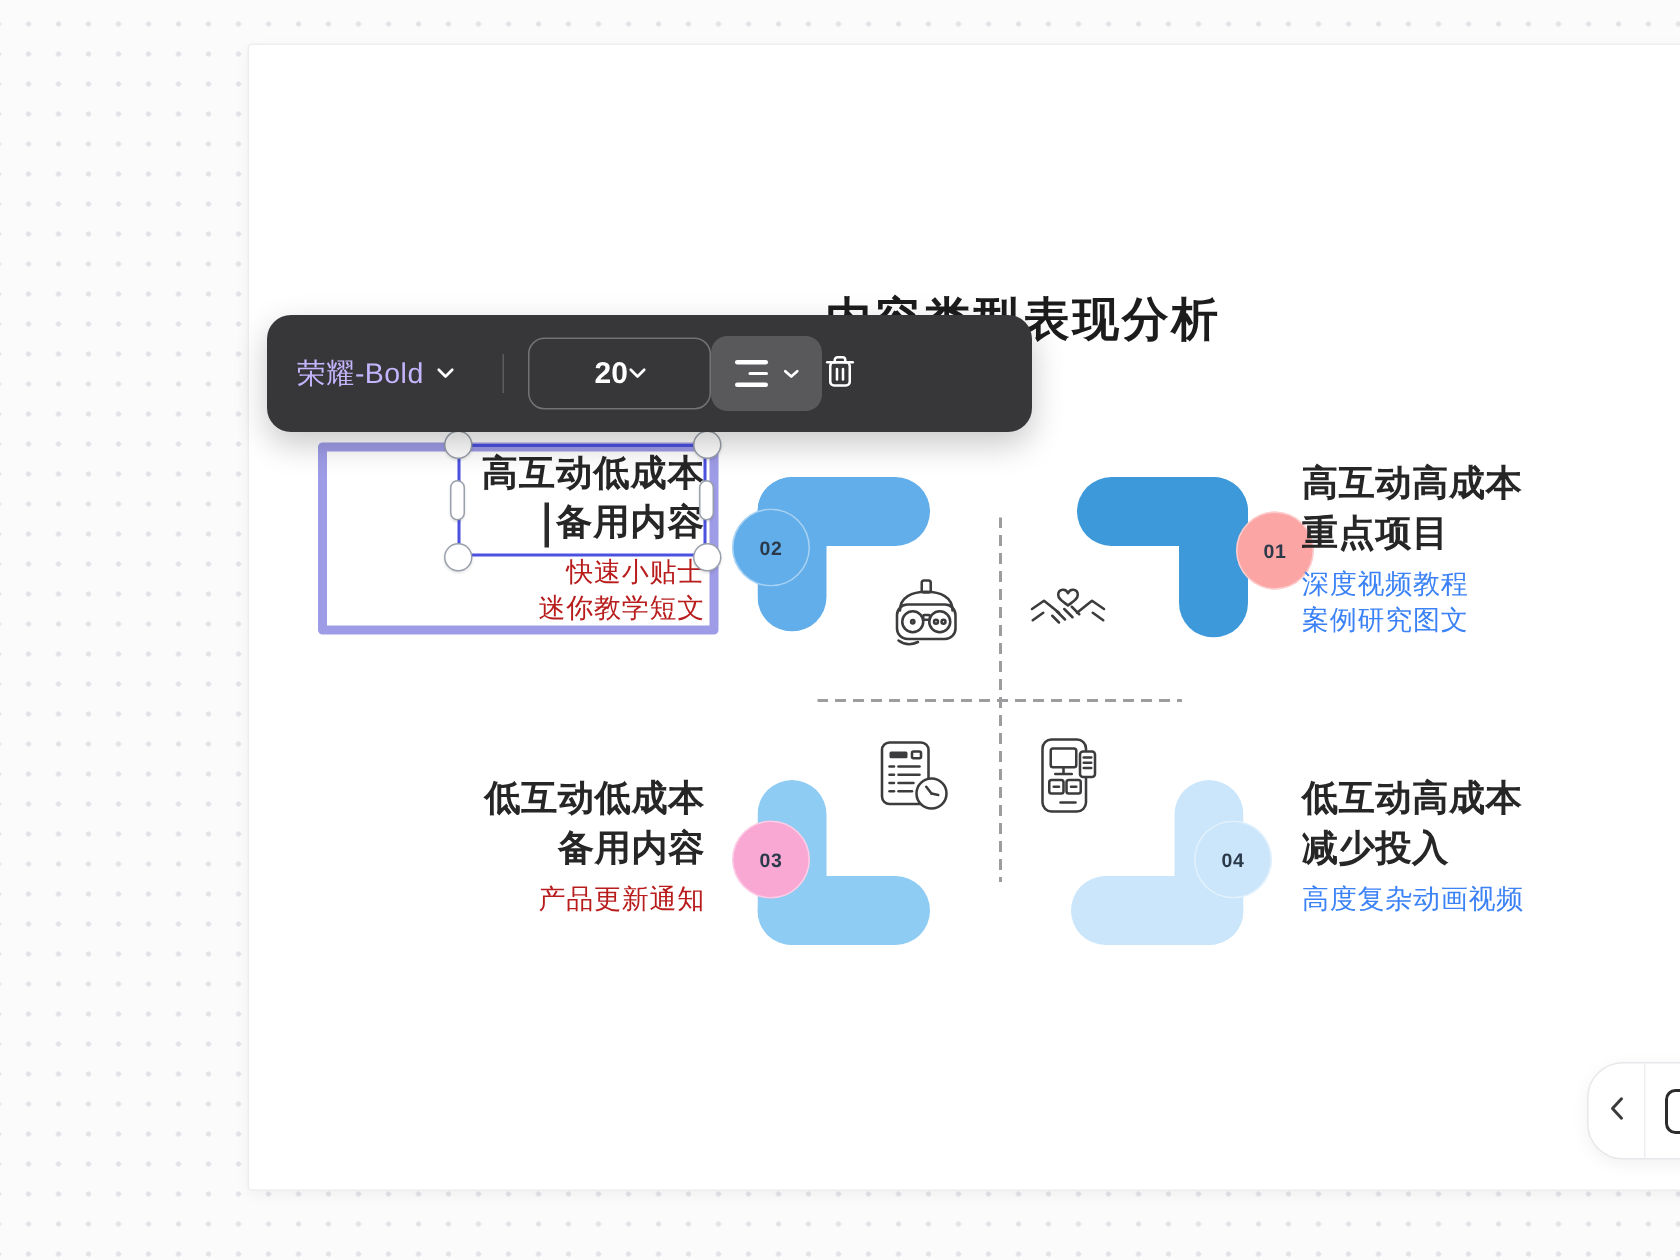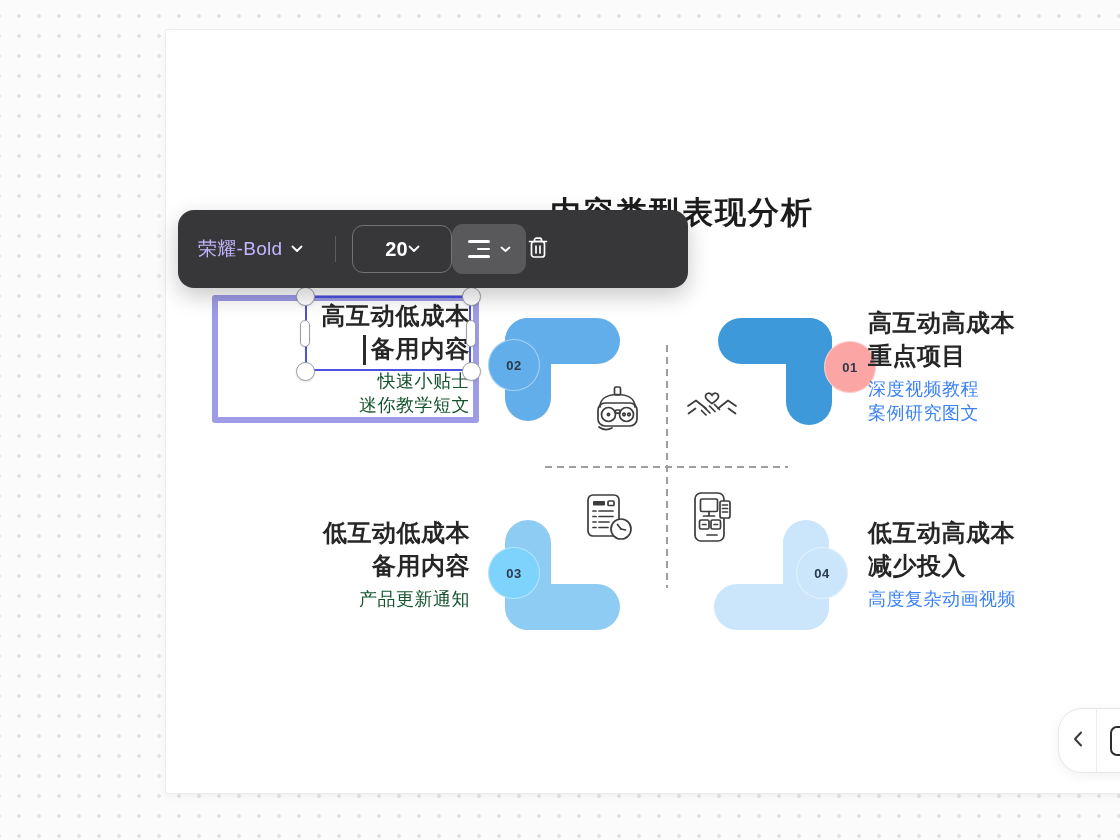--- a/index.html
+++ b/index.html
@@ -32,21 +32,21 @@
   .shape.q04 rect{fill:#cbe6fa;}
 
   .badge{
     position:absolute;width:52px;height:52px;border-radius:50%;z-index:12;
     display:flex;align-items:center;justify-content:center;
     font-size:13px;font-weight:700;color:#2b3a4b;letter-spacing:.5px;
     box-shadow:inset 0 0 0 1px rgba(255,255,255,.45);
   }
   .badge.q01{background:#fca5a5;left:658px;top:311px;justify-content:center;}
   .badge.q02{background:#62aeea;left:322px;top:309px;}
-  .badge.q03{background:#7dd3fc;left:322px;top:517px;}
+  .badge.q03{background:#f9a8d4;left:322px;top:517px;}
   .badge.q04{background:#cbe6fa;left:630px;top:517px;}
 
   
   .dash-v{position:absolute;left:500px;top:315px;width:2px;height:243px;z-index:8;
     background:repeating-linear-gradient(180deg,#9d9da0 0 7px,transparent 7px 12px);}
   .dash-h{position:absolute;left:379px;top:436px;width:243px;height:2px;z-index:8;
     background:repeating-linear-gradient(90deg,#9d9da0 0 7px,transparent 7px 12px);}
 
   
   .cicon{position:absolute;z-index:11;}
@@ -61,21 +61,21 @@
   .icon-device{left:520px;top:459px;}
 
   
   .qtext{position:absolute;z-index:14;}
   .qt-bold{font-size:24px;line-height:33px;font-weight:700;color:#262626;letter-spacing:.5px;}
   .qt-desc{font-size:18px;line-height:24px;color:#3b82f6;letter-spacing:.5px;}
   .qtext.tb01{left:702px;top:276px;text-align:left;}
   .qtext.tb02{right:676px;top:269px;text-align:right;}
   .qtext.tb03{right:676px;top:486px;text-align:right;}
   .qtext.tb04{left:702px;top:486px;text-align:left;}
-  .tb02 .qt-desc,.tb03 .qt-desc{color:#14532d;}
+  .tb02 .qt-desc,.tb03 .qt-desc{color:#b91c1c;}
   .tb02 .qt-bold{letter-spacing:.8px;}
 
   
   .sel-outer{position:absolute;left:46px;top:265px;width:267px;height:128px;
     border:6px solid #9e9ce6;border-radius:3px;box-sizing:border-box;z-index:20;}
   .sel-inner{position:absolute;left:139px;top:266px;width:166px;height:75px;
     border:2px solid #4b51e0;box-sizing:border-box;z-index:21;}
   .handle{position:absolute;background:#fff;border:1.5px solid #9aa0ab;
     box-sizing:border-box;z-index:25;box-shadow:0 1px 2px rgba(0,0,0,.12);}
   .handle.circle{width:19px;height:19px;border-radius:50%;}
@@ -92,21 +92,21 @@
     box-shadow:0 8px 22px rgba(0,0,0,.22);
     display:flex;align-items:center;padding:0 20px;box-sizing:border-box;
   }
   .toolbar button{background:none;border:none;padding:0;margin:0;cursor:pointer;
     display:flex;align-items:center;justify-content:center;font-family:inherit;}
   .font-select{gap:9px;margin-right:20px;}
   .font-select .fname{font-size:19px;color:#c4b5fd;letter-spacing:.3px;white-space:nowrap;}
   .swatch{width:32px;height:32px;border-radius:9px;border:2px solid #d3d3d7;
     box-sizing:border-box;background:transparent;margin-right:16px;flex:none;}
   .tb-divider{width:1px;height:26px;background:#5c5c5f;margin-right:16px;flex:none;}
-  .size-select{width:100px;height:48px;border:1.5px solid #737376 !important;
+  .size-select{width:122px;height:48px;border:1.5px solid #737376 !important;
     border-radius:11px;box-sizing:border-box;margin-right:14px;flex:none;}
   .size-select .fsize{font-size:20px;color:#fff;font-weight:600;}
   .align-btn{width:74px;height:50px;background:#59595c !important;border-radius:11px;
     gap:10px;margin-right:16px;flex:none;}
   .align-icon{width:22px;height:18px;display:flex;flex-direction:column;
     align-items:flex-end;justify-content:space-between;}
   .align-icon i{display:block;height:2.6px;border-radius:2px;background:#fff;}
   .align-icon i:nth-child(1){width:22px;}
   .align-icon i:nth-child(2){width:13px;}
   .align-icon i:nth-child(3){width:22px;}

